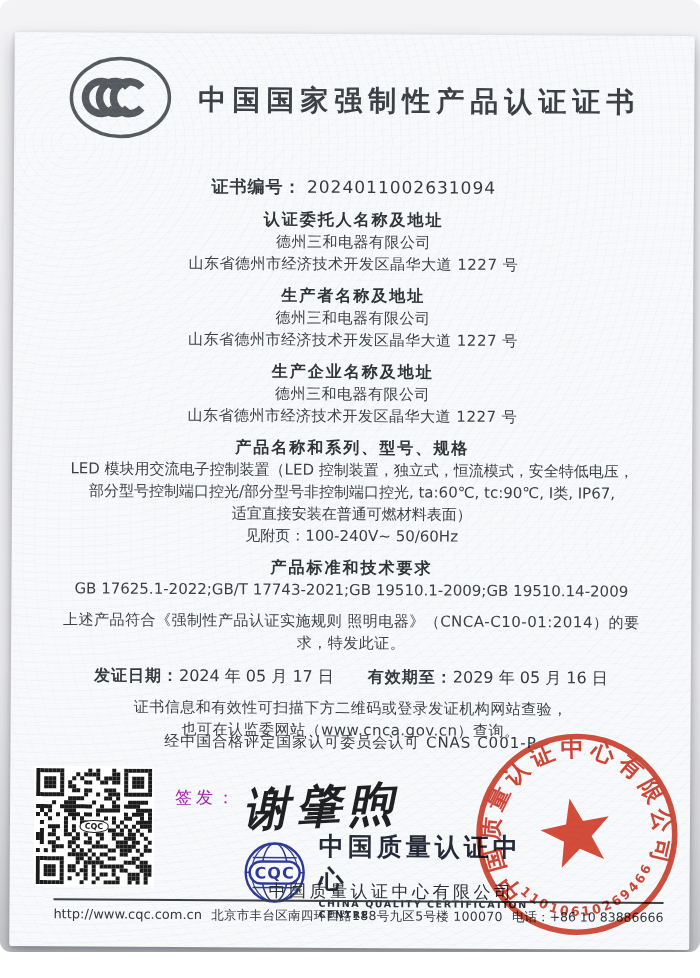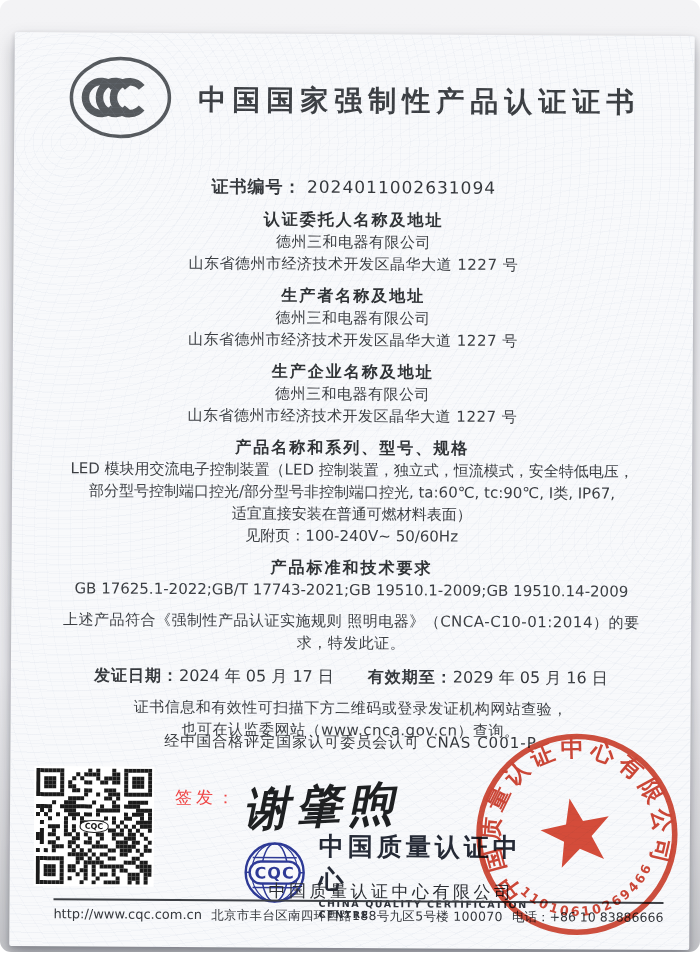--- a/index.html
+++ b/index.html
@@ -36,21 +36,21 @@
   .dates .lbl{font-weight:700;letter-spacing:1px;}
   .dates .gap{display:inline-block;width:34px;}
   .verify{margin-top:9px;}
   
   .accred{position:absolute;top:699px;left:0;width:100%;font-size:15px;letter-spacing:1px;}
   .qr{position:absolute;left:24px;top:734px;width:120px;height:120px;background:#fff;padding:2px;box-sizing:border-box;}
   .qr svg{display:block;}
   .qr-center{position:absolute;left:50%;top:50%;transform:translate(-50%,-50%);
     background:#fff;border:1px solid #222;border-radius:50%/45%;padding:1px 4px;font-size:8px;font-weight:700;color:#1a1a1a;}
   .sign-row{position:absolute;top:742px;left:165px;width:300px;text-align:left;}
-  .sign-lbl{font-size:17px;letter-spacing:4px;vertical-align:18px;color:#ef4444;}
+  .sign-lbl{font-size:17px;letter-spacing:4px;vertical-align:18px;color:#a21caf;}
   .sign-name{font-size:46px;font-weight:600;font-style:italic;letter-spacing:6px;color:#1e2022;
     display:inline-block;transform:rotate(-3deg);font-family:"DejaVu Serif",serif;}
   .cqc-block{position:absolute;top:796px;left:calc(50% + 42px);transform:translateX(-50%);
     display:flex;align-items:center;gap:12px;}
   .cqc-names{text-align:left;}
   .cqc-cn{font-size:25px;font-weight:700;letter-spacing:4px;color:#252a36;}
   .cqc-en{font-size:9.5px;font-weight:700;letter-spacing:1.6px;color:#2c3038;margin-top:2px;}
   .company-line{position:absolute;top:846px;left:calc(50% + 42px);transform:translateX(-50%);
     font-size:17px;letter-spacing:3.5px;color:#2b2e33;white-space:nowrap;}
   .foot-rule{position:absolute;top:866px;left:44px;right:26px;border-top:2px solid #3d4045;}

